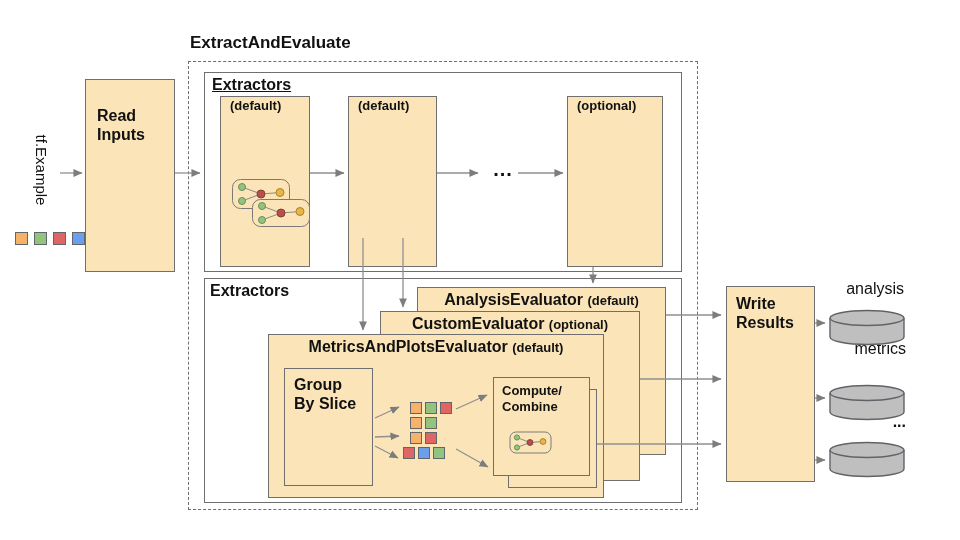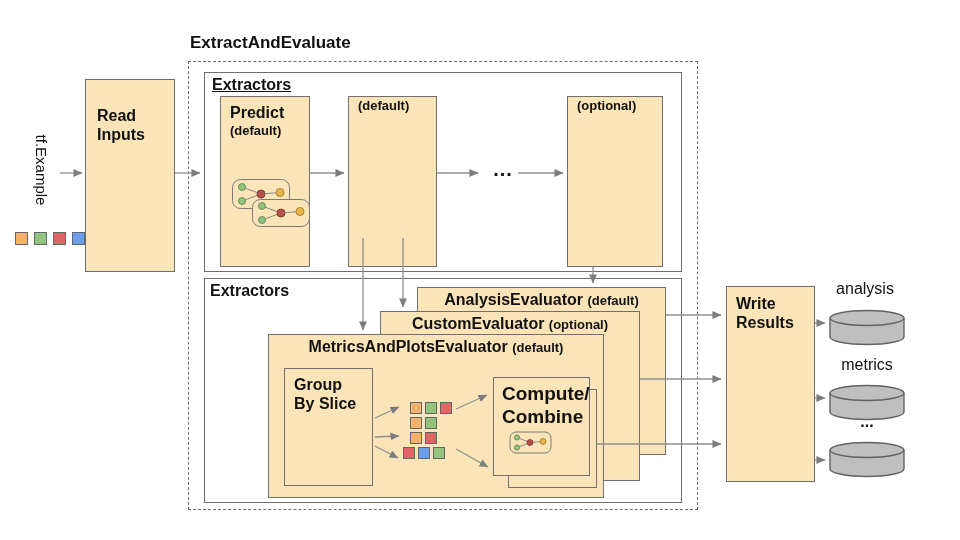--- a/index.html
+++ b/index.html
@@ -37,21 +37,21 @@
   .diagram-title { position:absolute; font-weight:bold; font-size:17px; }
   .rotated-label {
     position:absolute; font-size:15px; text-align:center;
     transform:rotate(90deg);
   }
   .sq-row { display:flex; gap:3px; margin-bottom:3px; }
   .sq { width:12px; height:12px; border:1.5px solid #5f666c; }
   .sq-row.indent { margin-left:7px; }
   .input-squares .sq-row { gap:6px; }
   .input-squares .sq { width:13px; height:13px; }
-  .cyl-label { position:absolute; font-size:16px; text-align:center; width:78px; }
+  .cyl-label { position:absolute; font-size:16px; text-align:right; width:78px; }
   .cyl-label.bold { font-weight:bold; }
   .ellipsis-h { position:absolute; font-weight:bold; font-size:20px; letter-spacing:1px; }
   svg.arrow-layer { position:absolute; left:0; top:0; z-index:30; pointer-events:none; }
   .z1{z-index:1}.z2{z-index:2}.z3{z-index:3}.z4{z-index:4}.z5{z-index:5}.z6{z-index:6}.z7{z-index:7}
 </style>
 </head>
 <body>
 
 <div class="rotated-label" style="left:-3px; top:162px; width:90px; height:16px;">tf.Example</div>
 
@@ -70,21 +70,20 @@
 </div>
 
 <div class="diagram-title" style="left:190px; top:33px;">ExtractAndEvaluate</div>
 
 <div class="dashed-container z1" style="left:188px; top:61px; width:510px; height:449px;"></div>
 
 <div class="container z1" style="left:204px; top:72px; width:478px; height:200px;"></div>
 <div class="section-label" style="left:212px; top:76px;text-decoration:underline;">Extractors</div>
 
 <div class="tanbox z2" style="left:220px; top:96px; width:90px; height:171px;">
-  <span class="box-title">Predict</span>
   <span class="box-qualifier">(default)</span>
 </div>
 <svg class="abs z3" style="left:231px; top:178px;" width="80" height="50" viewBox="0 0 80 50">
   <rect x="1.5" y="1.5" width="57" height="29" rx="8" fill="#fbe5b8" stroke="#7a7a7a"></rect>
   <line x1="11" y1="9" x2="30" y2="16" stroke="#8a8a8a"></line>
   <line x1="11" y1="23" x2="30" y2="16" stroke="#8a8a8a"></line>
   <line x1="30" y1="16" x2="49" y2="14.5" stroke="#8a8a8a"></line>
   <circle cx="11" cy="9" r="3.5" fill="#93c47d" stroke="#6a8f5a"></circle>
   <circle cx="11" cy="23" r="3.5" fill="#93c47d" stroke="#6a8f5a"></circle>
   <circle cx="30" cy="16" r="4" fill="#b6504b" stroke="#8c3b37"></circle>
@@ -154,21 +153,21 @@
     </div>
     <div class="sq-row">
       <div class="sq" style="background: rgb(224, 102, 102);"></div>
       <div class="sq" style="background: rgb(109, 158, 235);"></div>
       <div class="sq" style="background: rgb(147, 196, 125);"></div>
     </div>
   </div>
 
 <div class="tanbox z5" style="left:508px; top:389px; width:89px; height:99px;"></div>
 <div class="tanbox z6" style="left:493px; top:377px; width:97px; height:99px;">
-  <span class="box-title" style="font-size:19px; padding:5px 2px 0 8px;">Compute/
+  <span class="box-title" style="font-size:13px; padding:5px 2px 0 8px;">Compute/
 Combine</span>
 </div>
 <svg class="abs z7" style="left:509px; top:431px;" width="44" height="24" viewBox="0 0 44 24">
   <rect x="1" y="1" width="41" height="21" rx="6" fill="#fbe5b8" stroke="#7a7a7a"></rect>
   <line x1="8" y1="6.5" x2="21" y2="11.5" stroke="#8a8a8a"></line>
   <line x1="8" y1="16.5" x2="21" y2="11.5" stroke="#8a8a8a"></line>
   <line x1="21" y1="11.5" x2="34" y2="10.5" stroke="#8a8a8a"></line>
   <circle cx="8" cy="6.5" r="2.6" fill="#93c47d" stroke="#6a8f5a"></circle>
   <circle cx="8" cy="16.5" r="2.6" fill="#93c47d" stroke="#6a8f5a"></circle>
   <circle cx="21" cy="11.5" r="2.9" fill="#b6504b" stroke="#8c3b37"></circle>
@@ -179,21 +178,21 @@
   <span class="box-title" style="padding:7px 2px 0 9px;">Write
 Results</span>
 </div>
 
 <div class="cyl-label" style="left:826px; top:280px;">analysis</div>
 <svg class="abs z2" style="left:828px; top:309px;" width="78" height="38" viewBox="0 0 78 38">
   <path d="M2,9 v19 a37,7.5 0 0 0 74 0 v-19" fill="#bfbfbf" stroke="#5f6368" stroke-width="1.4"></path>
   <ellipse cx="39" cy="9" rx="37" ry="7.5" fill="#bfbfbf" stroke="#5f6368" stroke-width="1.4"></ellipse>
 </svg>
 
-<div class="cyl-label" style="left:828px; top:356px;">metrics</div>
+<div class="cyl-label" style="left:828px; top:340px;">metrics</div>
 <svg class="abs z2" style="left:828px; top:384px;" width="78" height="38" viewBox="0 0 78 38">
   <path d="M2,9 v19 a37,7.5 0 0 0 74 0 v-19" fill="#bfbfbf" stroke="#5f6368" stroke-width="1.4"></path>
   <ellipse cx="39" cy="9" rx="37" ry="7.5" fill="#bfbfbf" stroke="#5f6368" stroke-width="1.4"></ellipse>
 </svg>
 
 <div class="cyl-label bold" style="left:828px; top:413px;">...</div>
 <svg class="abs z2" style="left:828px; top:441px;" width="78" height="38" viewBox="0 0 78 38">
   <path d="M2,9 v19 a37,7.5 0 0 0 74 0 v-19" fill="#bfbfbf" stroke="#5f6368" stroke-width="1.4"></path>
   <ellipse cx="39" cy="9" rx="37" ry="7.5" fill="#bfbfbf" stroke="#5f6368" stroke-width="1.4"></ellipse>
 </svg>

